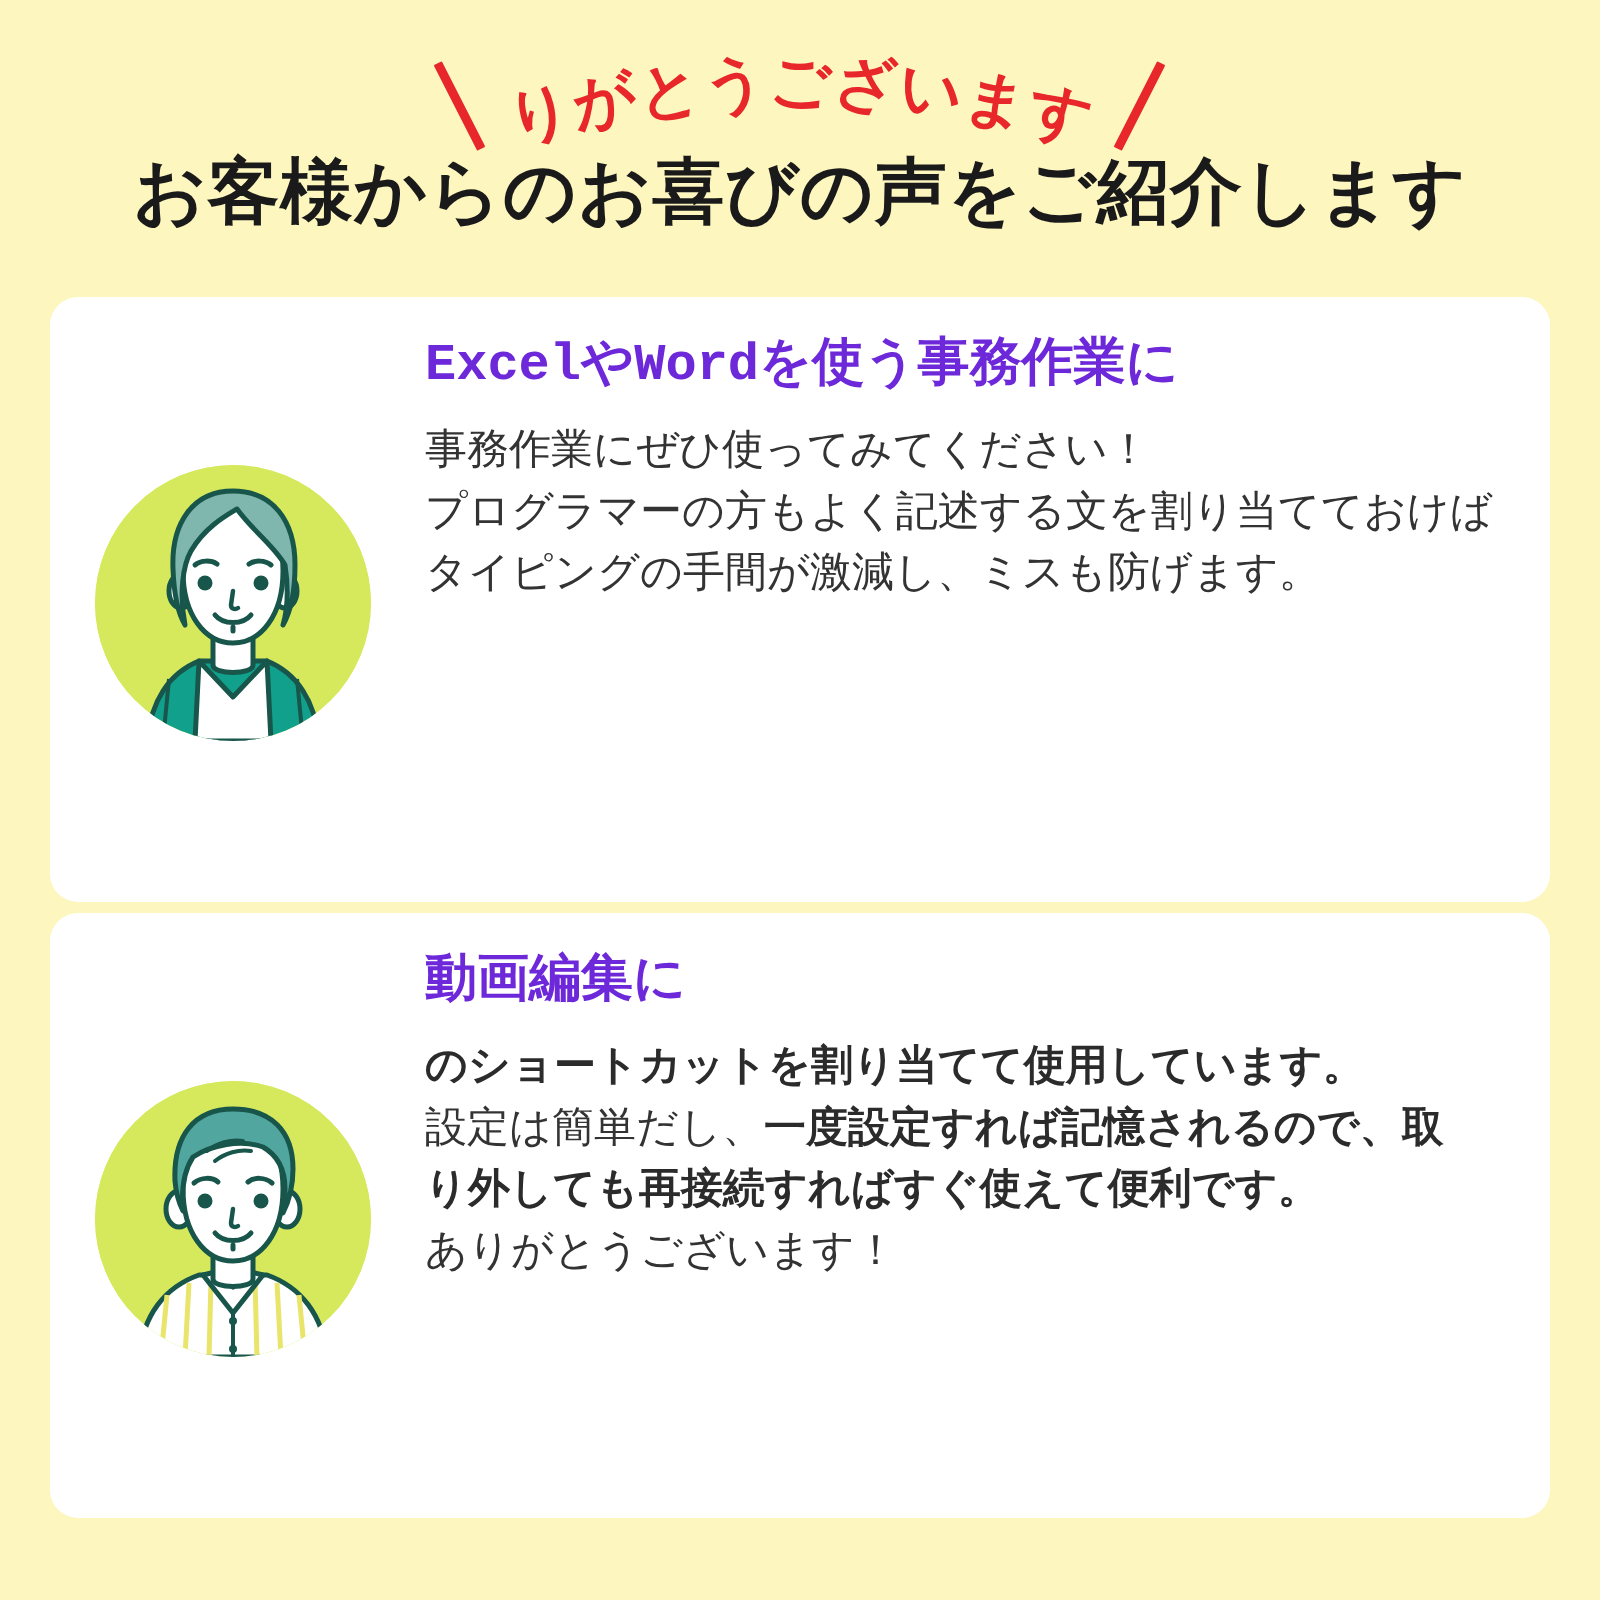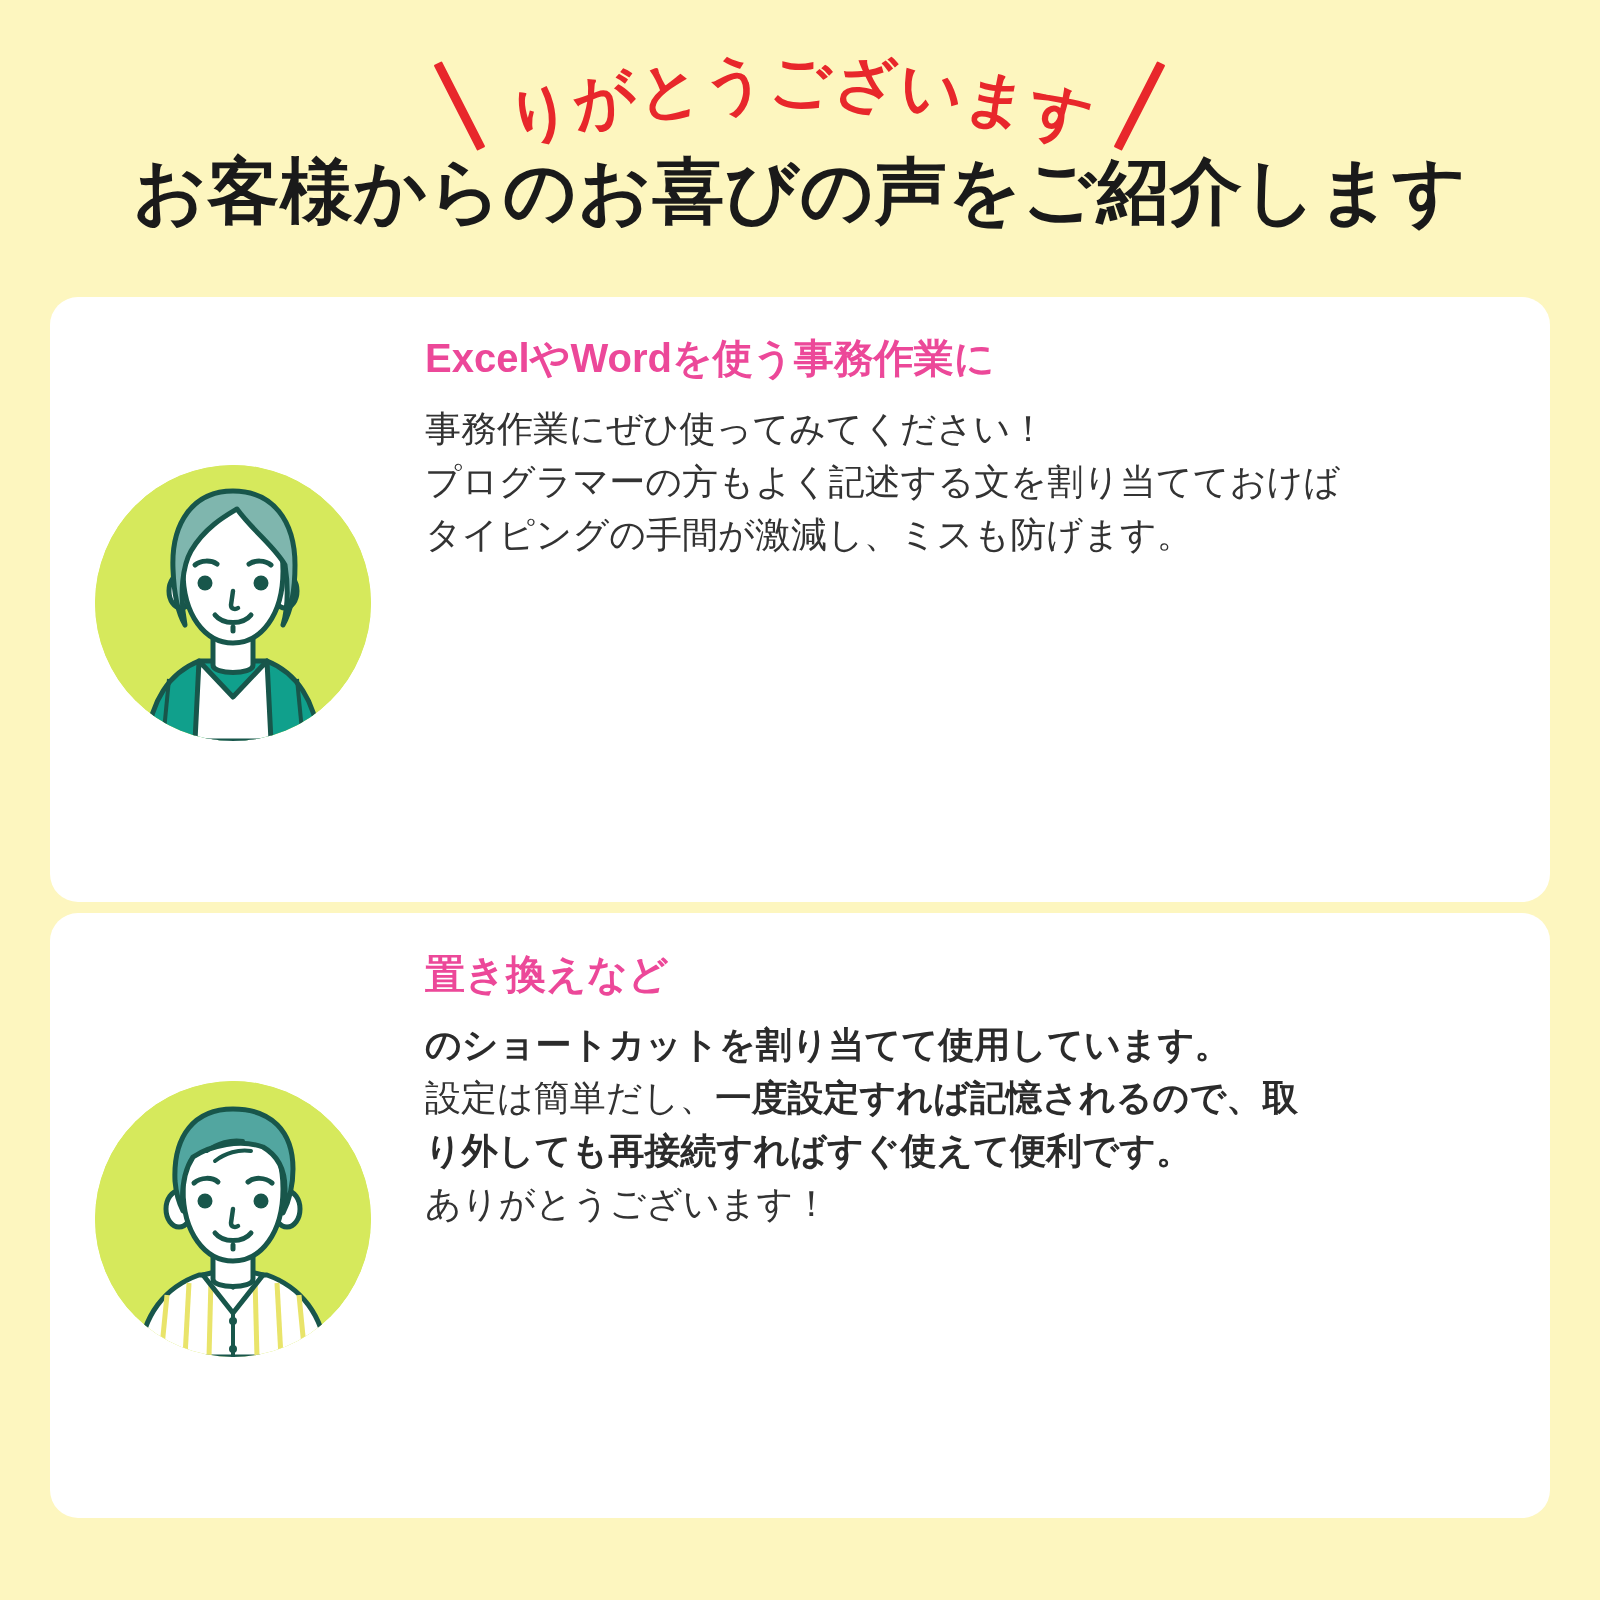--- a/index.html
+++ b/index.html
@@ -97,31 +97,32 @@
 
   .card-body {
     position: absolute;
     left: 375px;
     width: 1090px;
   }
   .card-1 .card-body { top: 36px; }
   .card-2 .card-body { top: 36px; }
 
   .card-heading {
-    font-size: 40px;
-    font-weight: bold;
-    color: #ec4899;
+    font-size: 52px;
+    font-weight: bold;
+    color: #6d28d9;
     line-height: 1.25;
     letter-spacing: 0px;
     margin-bottom: 20px;
     white-space: nowrap;
+    font-family: Liberation Mono, monospace;
   }
 
   .testimonial-line {
-    font-size: 36px;
+    font-size: 42px;
     color: #333333;
     line-height: 1.47;
     letter-spacing: 0px;
     white-space: nowrap;
   }
   .testimonial-line.bold {
     font-weight: bold;
     color: #2B2B2B;
   }
   .testimonial-line .b {
@@ -235,20 +236,20 @@
         <path d="M153 101 C159 96 170 96 177 102" stroke="#18564B" stroke-width="5" fill="none" stroke-linecap="round"></path>
 
         <path d="M138 128 L136 142 C136 146 140 147 143 145" stroke="#18564B" stroke-width="4.5" fill="none" stroke-linecap="round"></path>
 
         <path d="M120 152 C128 162 148 162 156 152" stroke="#18564B" stroke-width="5" fill="none" stroke-linecap="round"></path>
         <path d="M138 164 L138 168" stroke="#18564B" stroke-width="5" fill="none" stroke-linecap="round"></path>
       </svg>
     </div>
 
     <div class="card-body">
-      <div class="card-heading">置き換えなど</div>
+      <div class="card-heading">動画編集に</div>
       <div class="testimonial-line bold">のショートカットを割り当てて使用しています。</div>
       <div class="testimonial-line"><span>設定は簡単だし、</span><span class="b">一度設定すれば記憶されるので、取</span></div>
       <div class="testimonial-line bold">り外しても再接続すればすぐ使えて便利です。</div>
       <div class="testimonial-line">ありがとうございます！</div>
     </div>
   </div>
 </div>
 
 </body></html>

